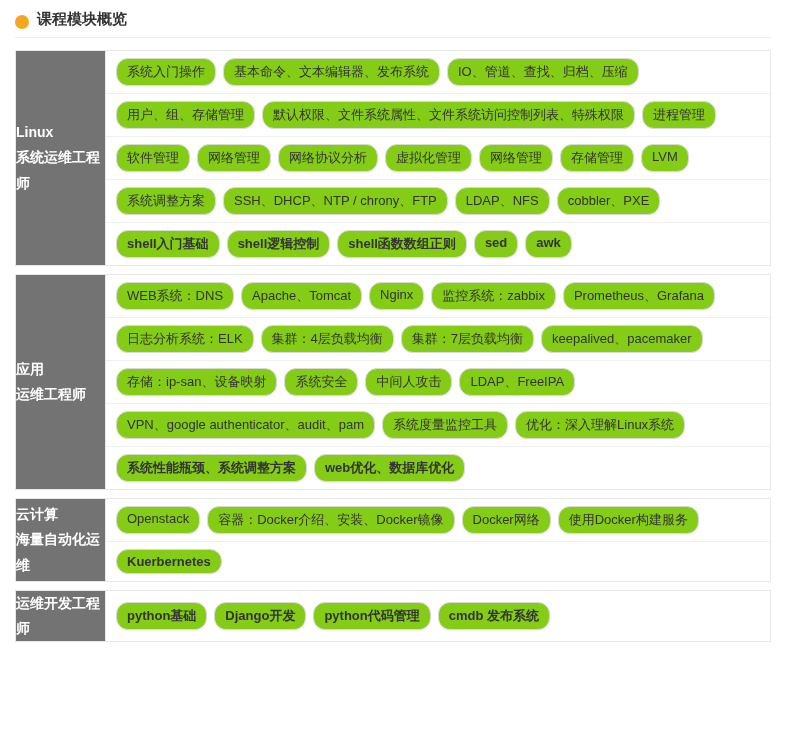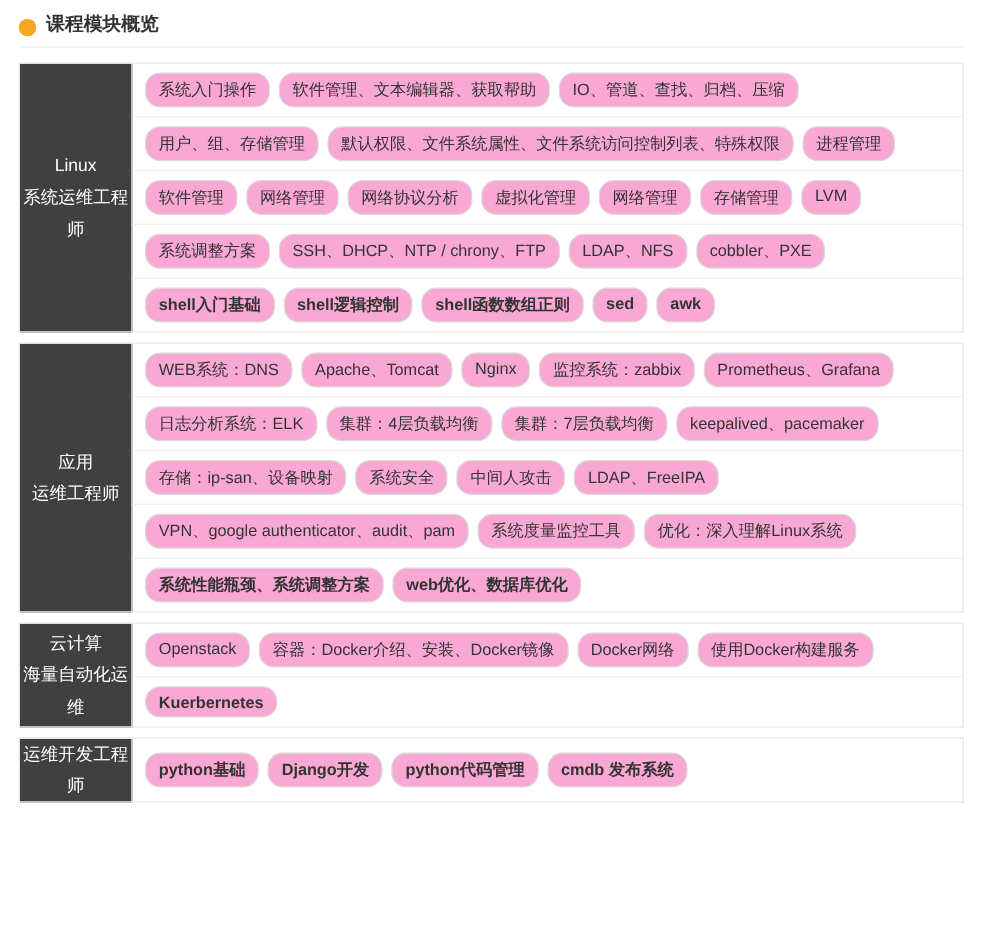--- a/index.html
+++ b/index.html
@@ -30,37 +30,37 @@
       font-weight: bold;
       color: #333;
     }
     .tag {
       border: 1px solid #d9d9d9;
       border-radius: 12px;
       padding: 4px 10px;
       font-size: 13px;
       color: #333;
       white-space: nowrap;
-      background: #f9a8d4;
+      background: #84cc16;
     }
     .outer-table {
       width: 100%;
       border-collapse: collapse;
     }
     .outer-table > tbody > tr > td {
       border: 1px solid #e8e8e8;
       padding: 0;
     }
     .cat-td {
-      background: #404040;
+      background: #737373;
       color: #fff;
-      text-align: center;
+      text-align: left;
       vertical-align: middle;
       font-size: 14px;
-      font-weight: normal;
+      font-weight: bold;
       line-height: 1.8;
       padding: 10px 8px;
       width: 90px;
     }
     .rows-td {
       padding: 0;
     }
     .inner-row {
       display: flex;
       flex-wrap: wrap;
@@ -83,21 +83,21 @@
 
 <div>
 
 <table class="outer-table" style="margin-bottom: 8px;">
       <tbody>
         <tr>
           <td class="cat-td" rowspan="5">Linux<br>系统运维工程师</td>
           <td class="rows-td" rowspan="5">
             <div class="inner-row">
               <span class="tag">系统入门操作</span>
-              <span class="tag">软件管理、文本编辑器、获取帮助</span>
+              <span class="tag">基本命令、文本编辑器、发布系统</span>
               <span class="tag">IO、管道、查找、归档、压缩</span>
             </div>
             <div class="inner-row">
               <span class="tag">用户、组、存储管理</span>
               <span class="tag">默认权限、文件系统属性、文件系统访问控制列表、特殊权限</span>
               <span class="tag">进程管理</span>
             </div>
             <div class="inner-row">
               <span class="tag">软件管理</span>
               <span class="tag">网络管理</span>

